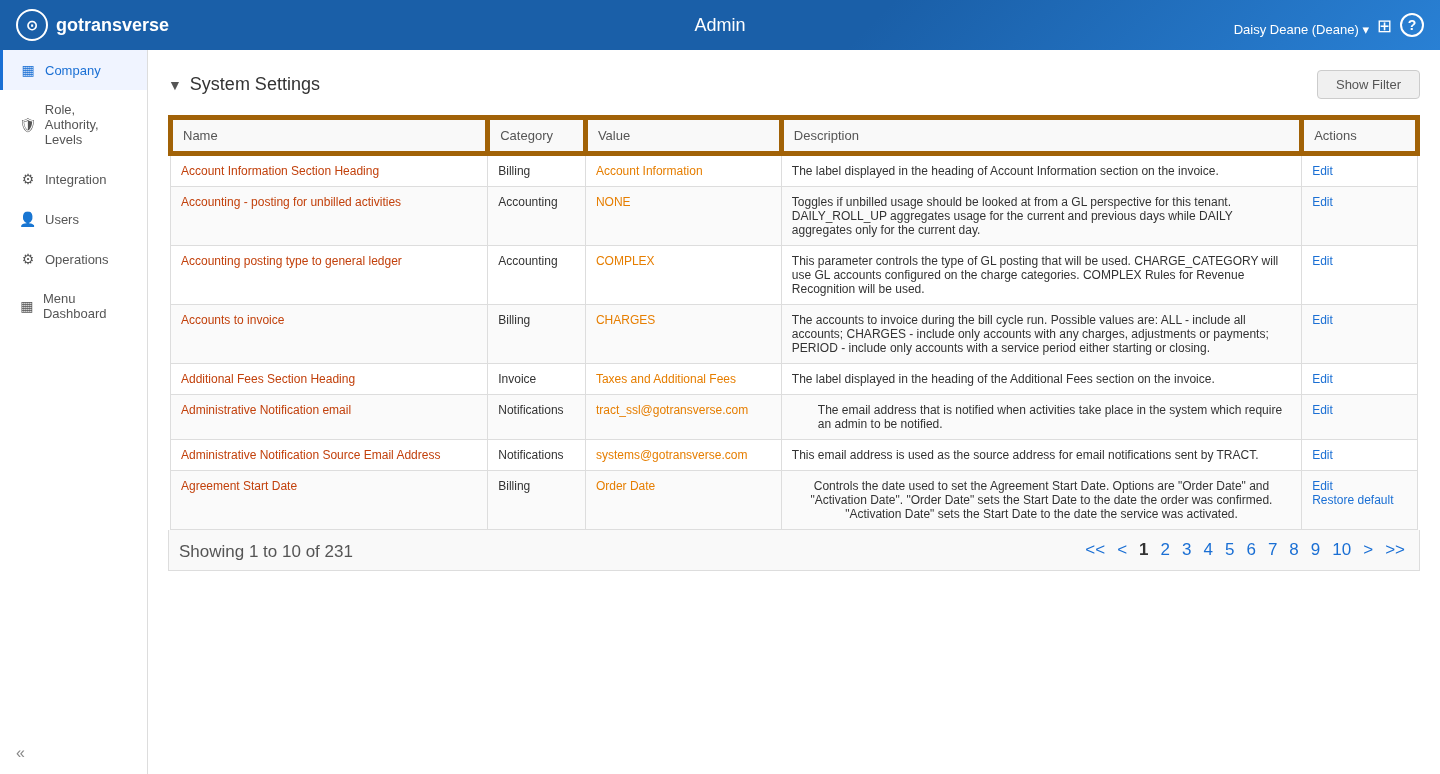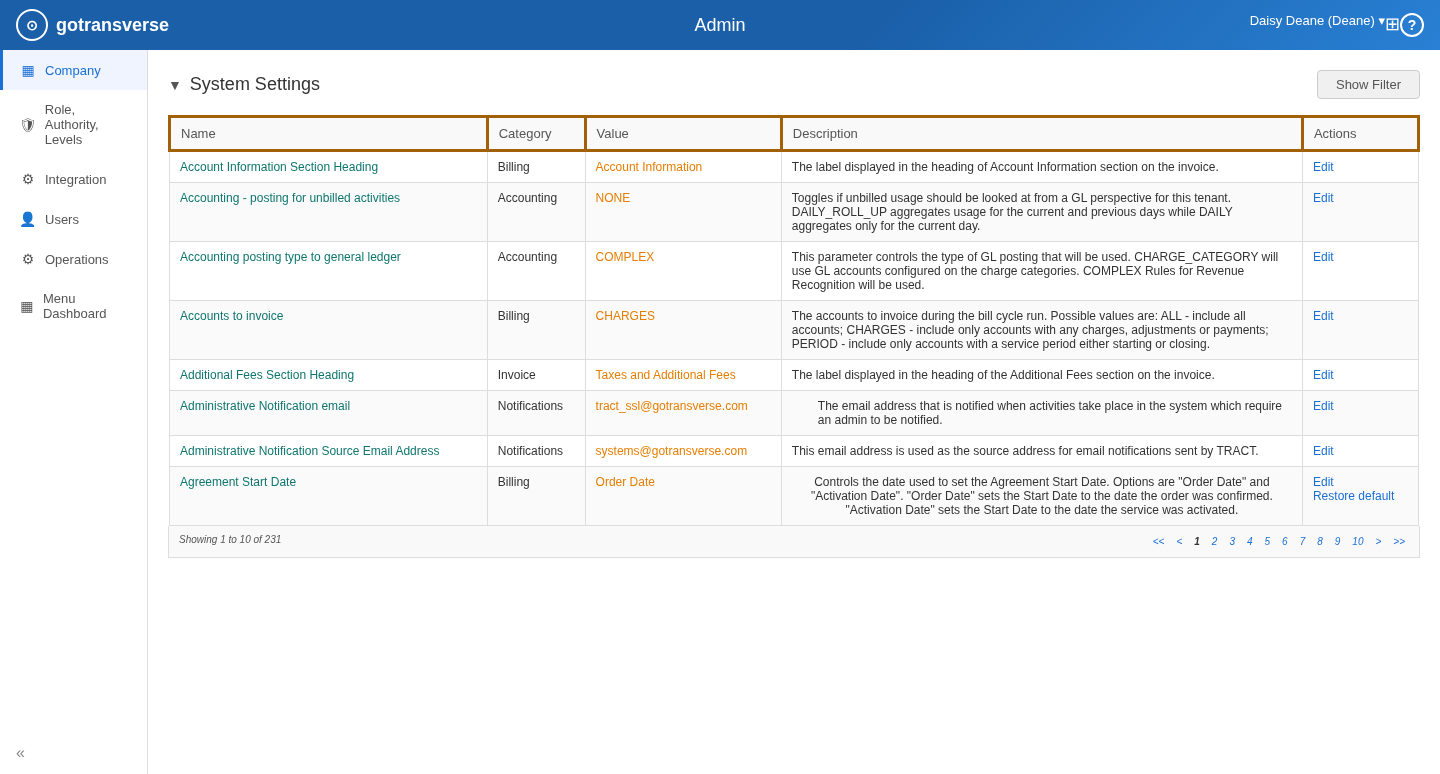--- a/index.html
+++ b/index.html
@@ -37,22 +37,22 @@
     }
     .top-nav-title {
       position: absolute;
       left: 50%;
       transform: translateX(-50%);
       font-size: 18px;
       font-weight: normal;
     }
     .top-nav-right {
       display: flex;
-      align-items: flex-start;
-      gap: 0;
+      align-items: flex-end;
+      gap: 8px;
       margin-left: auto;
     }
     .user-name {
       color: white;
       font-size: 13px;
       cursor: pointer;
     }
     .grid-icon {
       color: white;
       font-size: 18px;
@@ -153,49 +153,48 @@
     }
 
     
     .data-table {
       width: 100%;
       border-collapse: collapse;
       border: 1px solid #ddd;
     }
     .data-table th {
       background: #f9f9f9;
-      border: 3px solid #a16207;
+      border: 5px solid #a16207;
       padding: 8px 10px;
       text-align: left;
       font-weight: normal;
       color: #555;
       font-size: 13px;
     }
     .data-table td {
       border: 1px solid #ddd;
       padding: 8px 10px;
       vertical-align: top;
       font-size: 12px;
     }
     .data-table tr:nth-child(even) { background: #fafafa; }
 
-    .name-link { color: #0f766e; text-decoration: none; cursor: pointer; }
+    .name-link { color: #c2410c; text-decoration: none; cursor: pointer; }
     .edit-link { color: #1a6fd4; text-decoration: none; cursor: pointer; display: block; }
 
     
     .pagination {
       display: flex;
-      align-items: flex-start;
+      align-items: flex-end;
       justify-content: space-between;
       padding: 8px 10px;
       border: 1px solid #ddd;
       border-top: none;
       background: #f9f9f9;
-      font-size: 10px;
-      font-style: italic;
+      font-size: 17px;
     }
     .pagination-info { color: #555; }
     .pagination-links { display: flex; gap: 4px; align-items: center; }
     .page-link {
       color: #1a6fd4;
       cursor: pointer;
       padding: 2px 4px;
       text-decoration: none;
     }
     .page-link.current { color: #333; font-weight: bold; }

